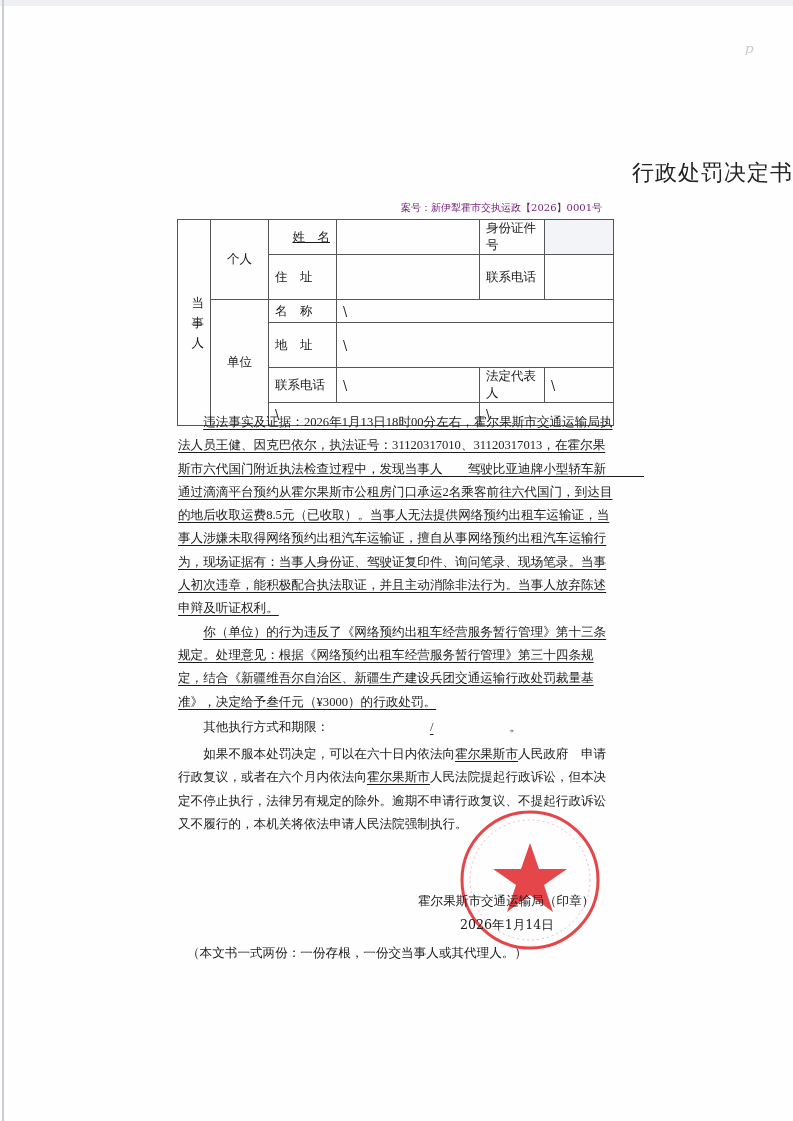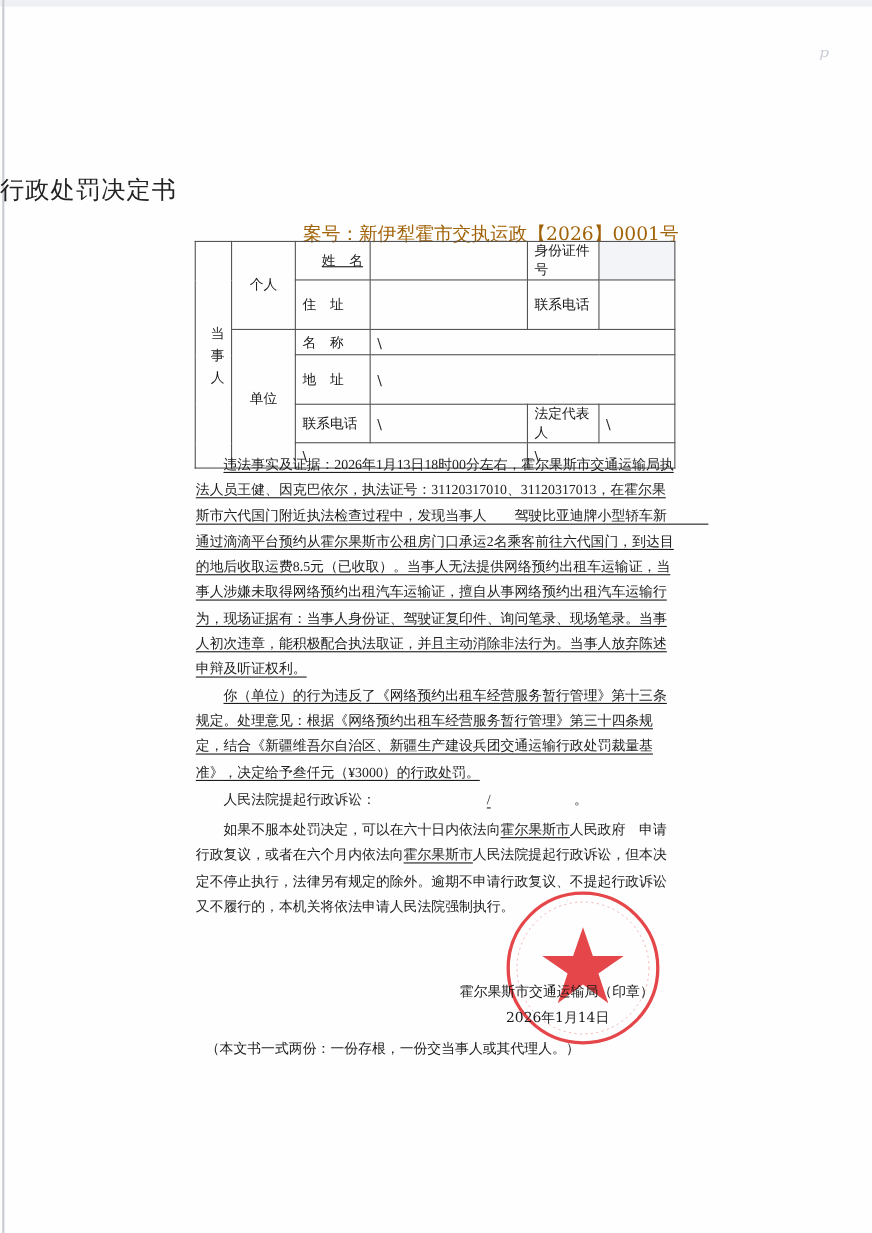--- a/index.html
+++ b/index.html
@@ -2,22 +2,22 @@
 <html><head>
 <meta charset="utf-8">
 <style>
   html,body{margin:0;padding:0;background:#fff;}
   body{width:793px;height:1121px;position:relative;overflow:hidden;
        font-family:"DejaVu Serif","Liberation Serif",serif;color:#1a1a1a;}
   .page{position:absolute;left:0;top:0;width:793px;height:1121px;background:#fefefe;}
   .topbar{position:absolute;left:0;top:0;width:793px;height:6px;background:#eef0f3;}
   .leftedge{position:absolute;left:2px;top:0;width:2px;height:1121px;background:#c9ccd2;}
   .pencil{position:absolute;left:745px;top:40px;font-size:22px;color:#c8ccd4;font-style:italic;}
-  .title{position:absolute;left:0;width:793px;top:158px;text-align:left;font-size:22px;letter-spacing:1px;color:#222;}
-  .caseno{position:absolute;right:176px;top:201px;font-size:17px;color:#a16207;}
+  .title{position:absolute;left:0;width:793px;top:158px;text-align:right;font-size:22px;letter-spacing:1px;color:#222;}
+  .caseno{position:absolute;right:191px;top:201px;font-size:10px;color:#701a75;}
   table.party{position:absolute;left:177px;top:219px;width:437px;border-collapse:collapse;font-size:12.5px;}
   table.party td{border:1px solid #555;padding:0 6px;height:22px;vertical-align:middle;}
   .c-party{width:20px;text-align:right;line-height:20px;}
   .c-type{width:45px;text-align:center;}
   .c-label{width:55px;text-align:right;}
   .ul{text-decoration:underline;}
   .center{text-align:left;}
   .blurred{background:#f3f4f7;}
   .body-text{position:absolute;left:178px;width:438px;font-size:12.6px;line-height:23.3px;color:#1c1c1c;}
   .body-text p{margin:0;}
@@ -74,21 +74,21 @@
       <td colspan="2" class="center">\</td>
       <td colspan="2" class="center">\</td>
     </tr>
   </tbody>
     </table>
 
   <div class="body-text" style="top:411px">
     <p class="indent u">违法事实及证据：2026年1月13日18时00分左右，霍尔果斯市交通运输局执法人员王健、因克巴依尔，执法证号：31120317010、31120317013，在霍尔果斯市六代国门附近执法检查过程中，发现当事人　　驾驶比亚迪牌小型轿车新　　　通过滴滴平台预约从霍尔果斯市公租房门口承运2名乘客前往六代国门，到达目的地后收取运费8.5元（已收取）。当事人无法提供网络预约出租车运输证，当事人涉嫌未取得网络预约出租汽车运输证，擅自从事网络预约出租汽车运输行为，现场证据有：当事人身份证、驾驶证复印件、询问笔录、现场笔录。当事人初次违章，能积极配合执法取证，并且主动消除非法行为。当事人放弃陈述申辩及听证权利。</p>
     <p class="indent u">你（单位）的行为违反了《网络预约出租车经营服务暂行管理》第十三条规定。处理意见：根据《网络预约出租车经营服务暂行管理》第三十四条规定，结合《新疆维吾尔自治区、新疆生产建设兵团交通运输行政处罚裁量基准》，决定给予叁仟元（¥3000）的行政处罚。</p>
     <p class="indent" style="margin-top:2px">
-      <span>人民法院提起行政诉讼：</span><span class="u" style="display:inline-block;width:180px;text-align:center">/</span>。
+      <span>其他执行方式和期限：</span><span class="u" style="display:inline-block;width:180px;text-align:center">/</span>。
     </p>
     <p class="indent" style="margin-top:4px"><span>如果不服本处罚决定，可以在六十日内依法向</span><span class="u">霍尔果斯市</span><span>人民政府　申请行政复议，或者在六个月内依法向</span><span class="u">霍尔果斯市</span><span>人民法院提起行政诉讼，但本决定不停止执行，法律另有规定的除外。逾期不申请行政复议、不提起行政诉讼又不履行的，本机关将依法申请人民法院强制执行。</span></p>
   </div>
 
   <svg class="seal" viewBox="0 0 150 150">
     <circle cx="75" cy="75" r="68" fill="none" stroke="#e0262a" stroke-width="3" opacity="0.85"></circle>
     <circle cx="75" cy="75" r="60" fill="none" stroke="#e0262a" stroke-width="0.6" stroke-dasharray="2 3" opacity="0.5"></circle>
     <polygon points="75,38 84,64 112,64 89,80 98,107 75,90 52,107 61,80 38,64 66,64" fill="#e0262a" opacity="0.85"></polygon>
   </svg>
 

